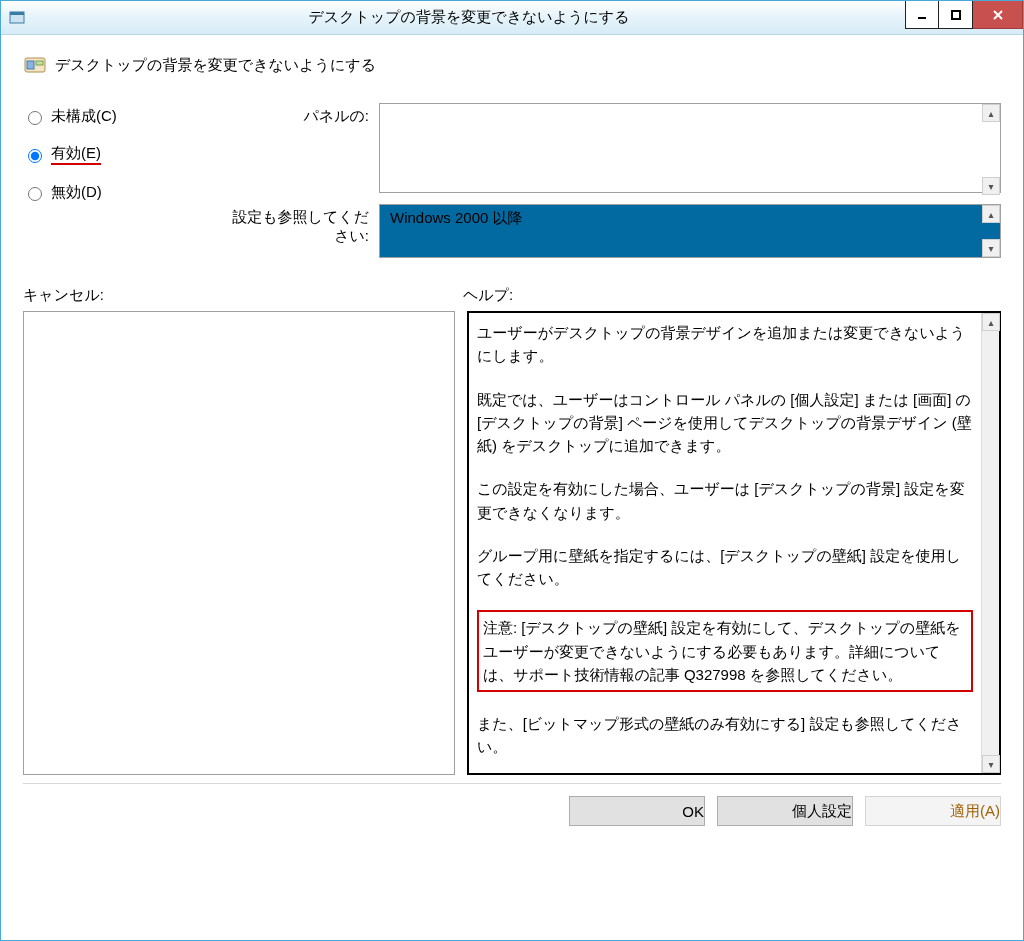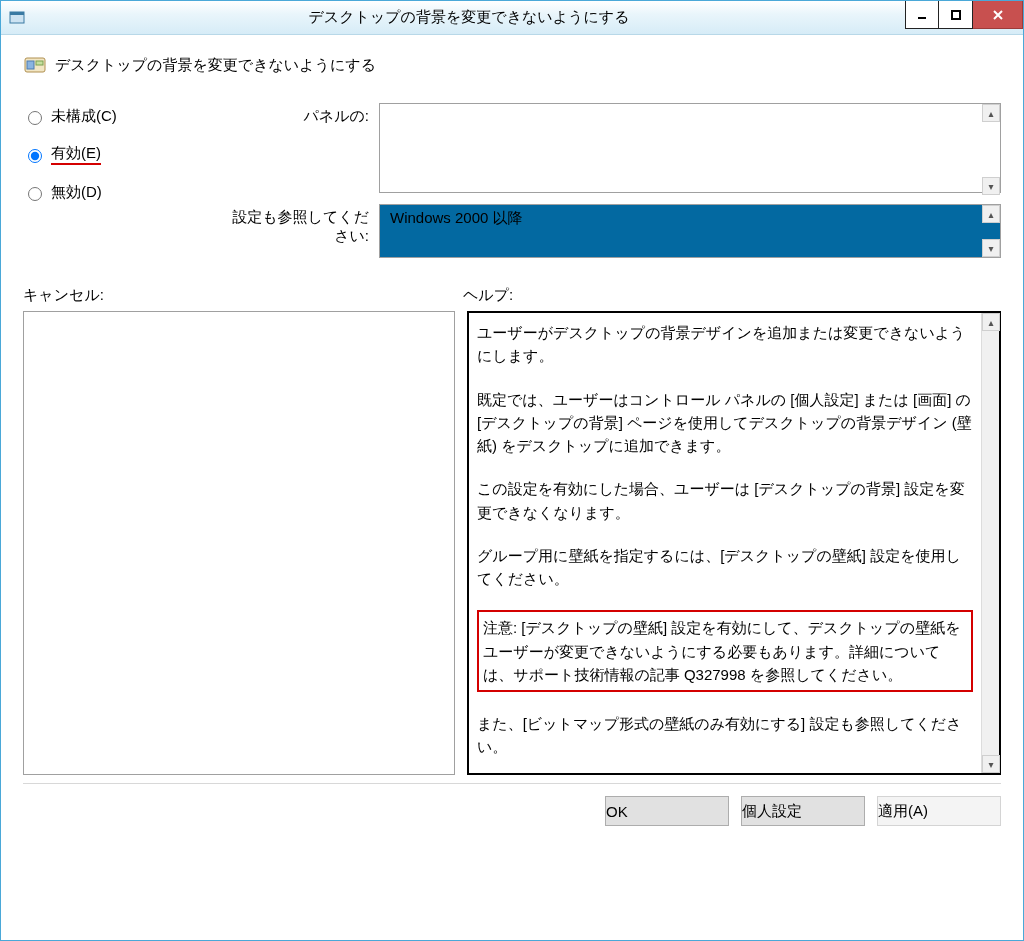--- a/index.html
+++ b/index.html
@@ -237,31 +237,31 @@
   
   .footer {
     border-top: 1px solid #d8d8d8;
     padding-top: 12px;
     margin-top: 8px;
     display: flex;
     justify-content: flex-end;
     gap: 12px;
   }
   .footer-btn {
-    width: 124px;
+    width: 136px;
     height: 30px;
     background: #e1e1e1;
     border: 1px solid #adadad;
     font-size: 15px;
     display: flex;
     align-items: center;
-    justify-content: flex-start;
+    justify-content: flex-end;
   }
   .footer-btn.disabled {
-    color: #000000;
+    color: #a16207;
     background: #f4f4f4;
     border-color: #d4d4d4;
   }
 </style>
 </head>
 <body>
 
 <div class="window">
 
   <div class="titlebar">

